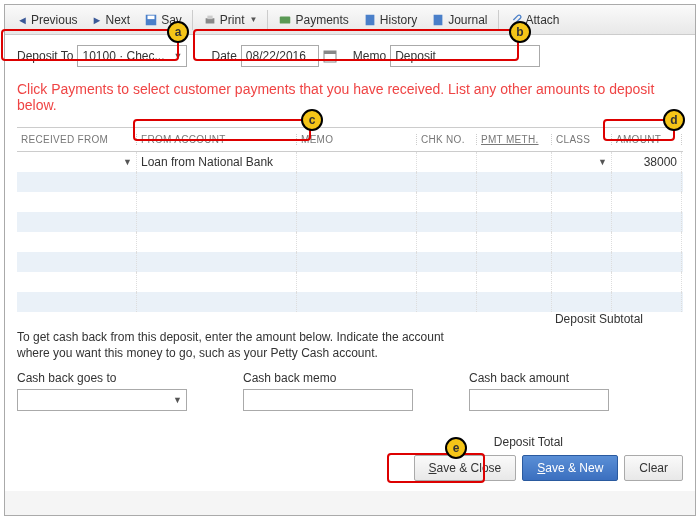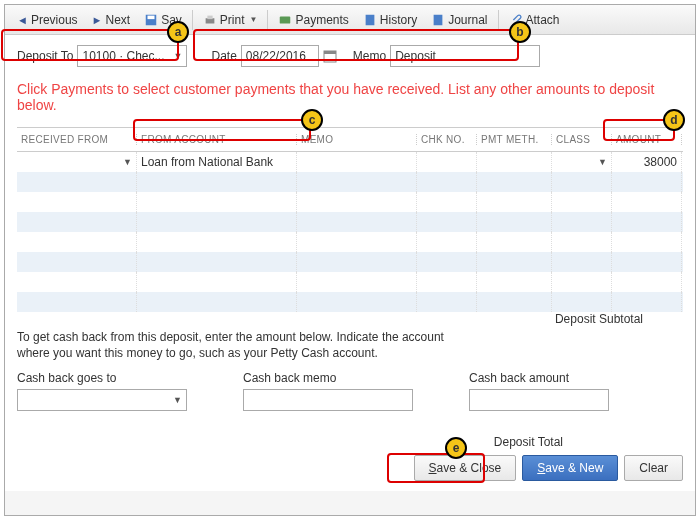--- a/index.html
+++ b/index.html
@@ -23,21 +23,21 @@
 .text-input { height: 22px; border: 1px solid #aaa; background: #fff; padding: 0 4px; font-size: 12px; }
 .callout { position: absolute; width: 22px; height: 22px; background: #f5c518; border: 2px solid #000; border-radius: 50%; display: flex; align-items: center; justify-content: center; font-weight: bold; font-size: 12px; z-index: 10; }
 .redbox { position: absolute; border: 2.5px solid #d00; border-radius: 4px; z-index: 5; pointer-events: none; }
 .help-text { font-size: 14px; color: #ef4444; margin-top: 14px; }
 .grid { margin-top: 14px; border-top: 1px solid #ccc; }
 .grid-head { display: flex; height: 24px; align-items: center; font-size: 10px; color: #777; letter-spacing: 0.3px; border-bottom: 1px solid #ccc; }
 .grid-head > div { padding: 0 4px; border-right: 1px dotted #ccc; }
 .grid-body .grid-row { display: flex; height: 20px; }
 .grid-row > div { border-right: 1px dotted #ddd; padding: 0 4px; font-size: 12px; display: flex; align-items: center; }
 .grid-row.alt { background: #eaf1f8; }
-.col-rcv { width: 120px; } .col-acct { width: 160px; } .col-memo { width: 120px; } .col-chk { width: 60px; } .col-pmt { width: 75px; } .col-cls { width: 60px; } .col-amt { width: 70px; justify-content: flex-end; }
+.col-rcv { width: 120px; } .col-acct { width: 160px; } .col-memo { width: 120px; } .col-chk { width: 60px; } .col-pmt { width: 75px; text-decoration: underline; } .col-cls { width: 60px; } .col-amt { width: 70px; justify-content: flex-end; }
 .subtotal { text-align: right; padding: 0 40px 4px 0; font-size: 12px; }
 .cashback-row { display: flex; gap: 56px; margin-top: 10px; }
 .cashback-row > div { display: flex; flex-direction: column; gap: 4px; }
 .footer { position: absolute; bottom: 10px; right: 12px; left: 12px; }
 .total { text-align: right; padding-right: 120px; font-size: 12px; margin-bottom: 6px; }
 .buttons { display: flex; justify-content: flex-end; gap: 6px; }
 .btn { height: 26px; padding: 0 14px; border: 1px solid #aaa; background: linear-gradient(#fafafa,#e8e8e8); font-size: 12px; cursor: pointer; border-radius: 2px; display: flex; align-items: center; }
 .btn.primary { background: linear-gradient(#5a8fd6,#3b6fbf); color: #fff; border-color: #2a5a9f; }
 .cal-icon { width:14px; height:14px; display:inline-block; }
 svg { display:block; }

